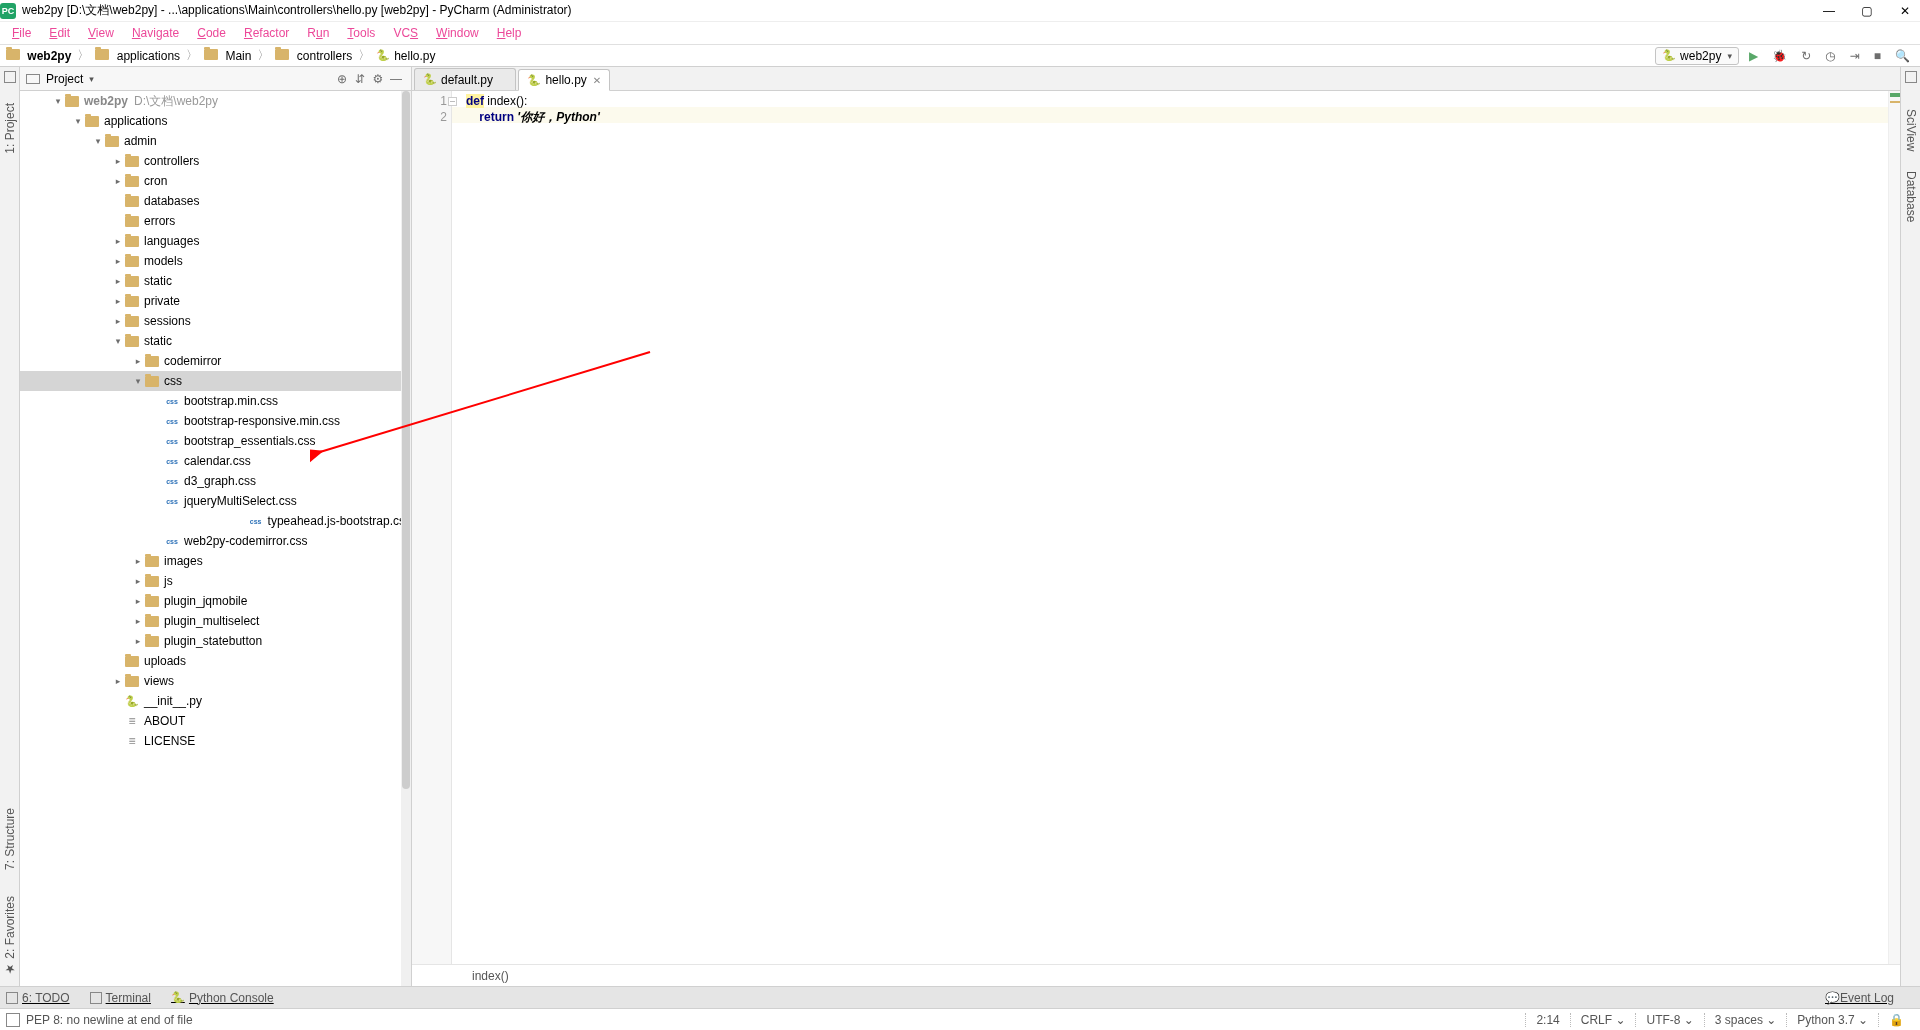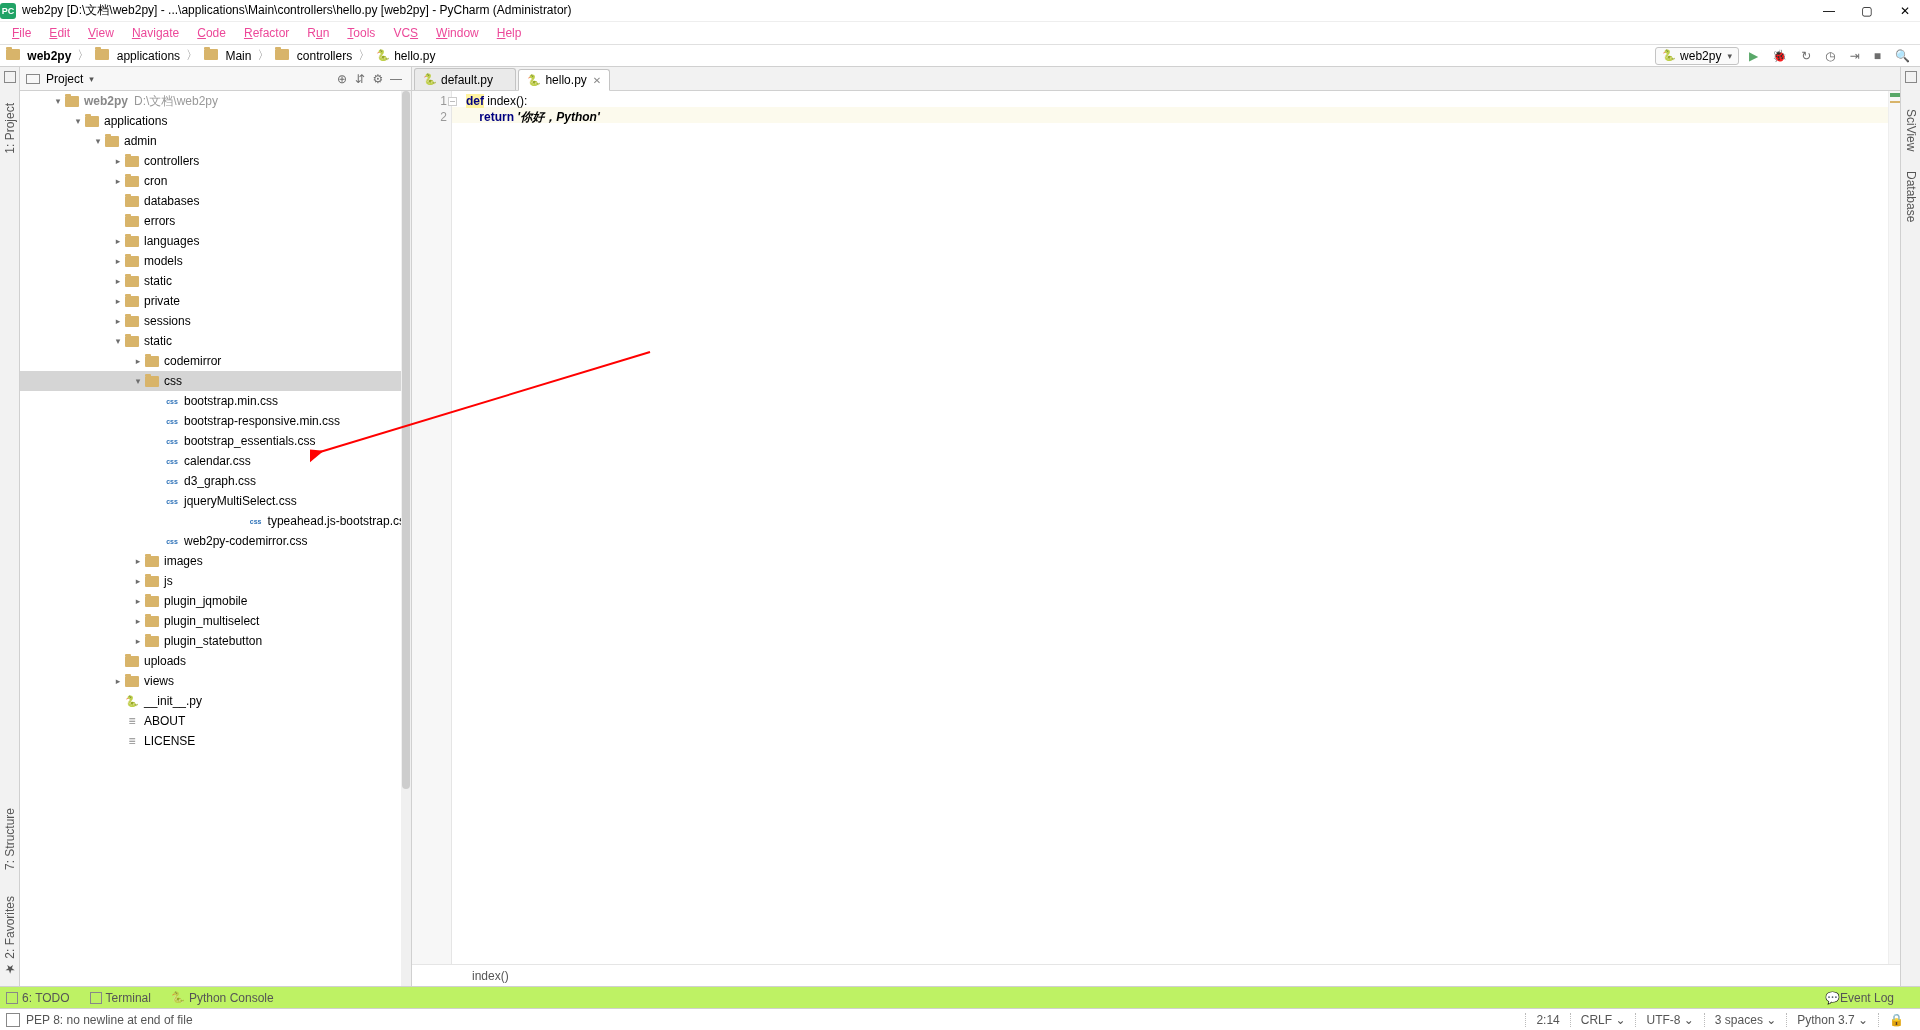--- a/index.html
+++ b/index.html
@@ -89,21 +89,21 @@
 .warn { background: #fff3a0; }
 .str { color: #000000; font-weight: bold; font-style: italic; }
 .right-stripe { position: absolute; right: 0; top: 0; width: 12px; height: 100%; background: #f7f7f7; border-left: 1px solid #eee; }
 .right-stripe .mark { position: absolute; left: 1px; width: 10px; height: 4px; }
 .right-stripe .mark.g { background: #59a869; top: 2px; }
 .right-stripe .mark.y { background: #d8b46a; top: 10px; height: 2px; }
 .editor-foot { height: 22px; border-top: 1px solid #e5e5e5; display: flex; align-items: center; padding-left: 60px; color: #555; }
 .arrow-annotation { position: absolute; pointer-events: none; z-index: 50; }
 
 
-.bottombar { height: 22px; background: #bef264; border-top: 1px solid #d0d0d0; display: flex; align-items: center; padding: 0 6px; }
+.bottombar { height: 22px; background: #e5e5e5; border-top: 1px solid #d0d0d0; display: flex; align-items: center; padding: 0 6px; text-decoration: underline; }
 .bottombar .bb-item { display: flex; align-items: center; margin-right: 20px; color: #555; cursor: pointer; }
 .bottombar .bb-item .sq-ico { width: 12px; height: 12px; border: 1px solid #888; margin-right: 4px; }
 .bottombar .bb-sp { flex: 1; }
 
 
 .statusbar { height: 22px; background: #fff; border-top: 1px solid #d0d0d0; display: flex; align-items: center; padding: 0 6px; color: #555; }
 .statusbar .st-icon { width: 14px; height: 14px; border: 1px solid #888; margin-right: 6px; }
 .statusbar .st-sp { flex: 1; }
 .statusbar .st-seg { padding: 0 10px; border-left: 1px dotted #bbb; }
 

